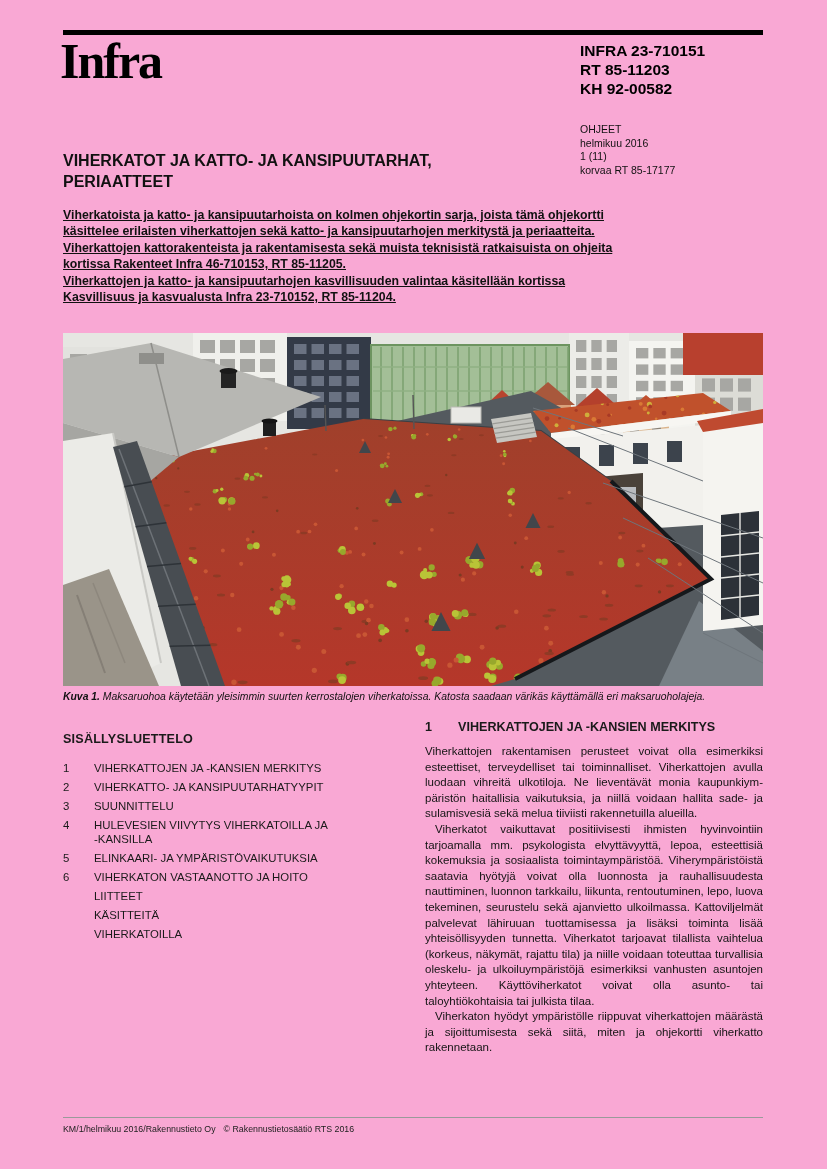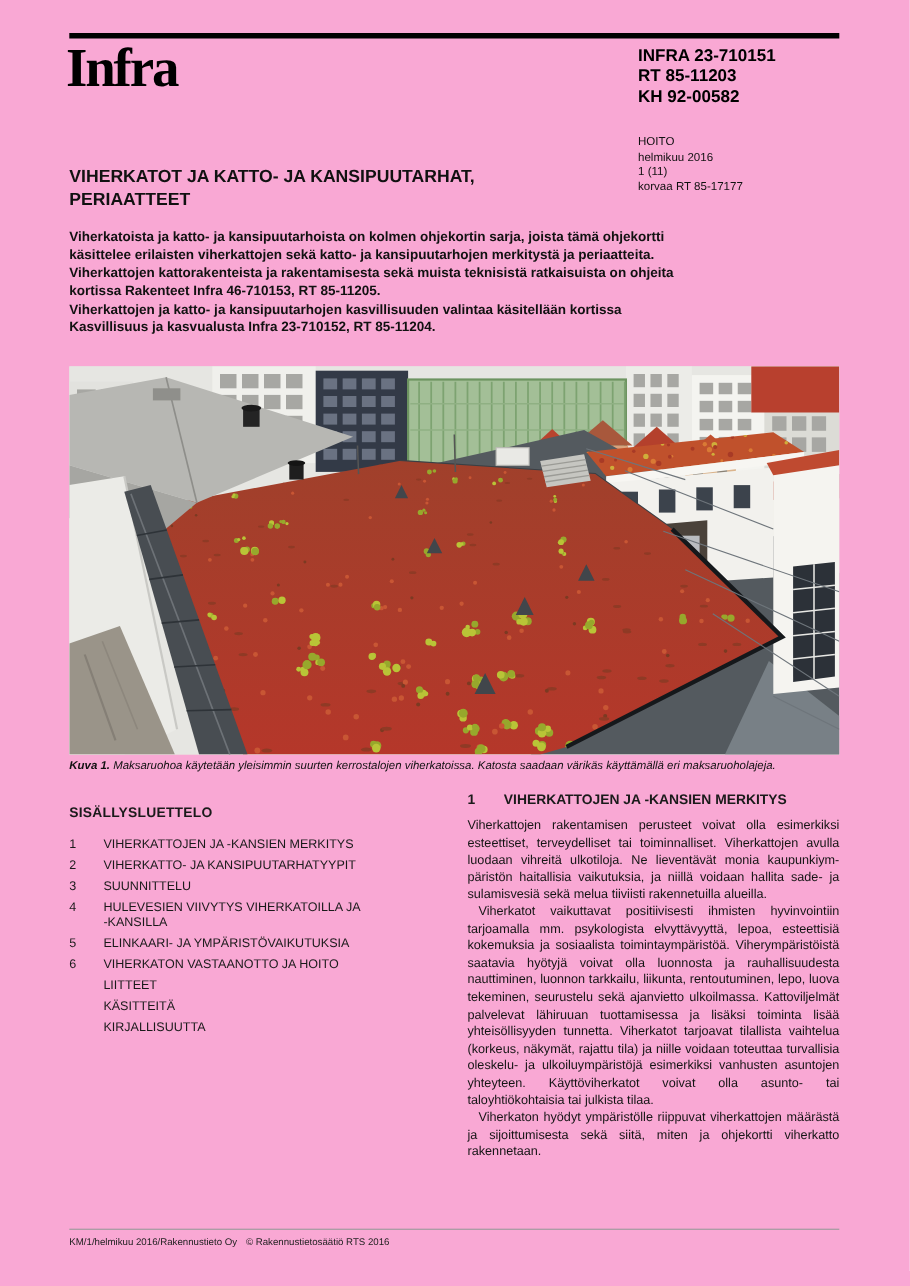--- a/index.html
+++ b/index.html
@@ -13,21 +13,21 @@
     font-family:"Liberation Serif",serif;font-weight:bold;font-size:50px;line-height:1;
     letter-spacing:-2px;color:#000;
   }
   .codes{position:absolute;left:580px;top:41px;font-size:15.5px;font-weight:bold;line-height:19px;color:#000;}
   .meta{position:absolute;left:580px;top:123px;font-size:10.5px;line-height:13.5px;color:#111;}
   .title{
     position:absolute;left:63px;top:150px;width:540px;margin:0;
     font-size:16px;font-weight:bold;line-height:21px;white-space:pre-line;color:#111;
   }
   .intro{position:absolute;left:63px;top:207px;width:566px;font-size:12.3px;font-weight:bold;line-height:16.4px;color:#111;}
-  .intro p{margin:0;}
+  .intro p{margin:0;text-decoration:underline;}
   .figure{position:absolute;left:63px;top:333px;width:700px;height:353px;margin:0;background:#e6e6e2;}
   .figure svg{display:block;width:700px;height:353px;}
   .caption{position:absolute;left:63px;top:690px;width:700px;font-size:10.4px;font-style:italic;line-height:13px;color:#111;}
   .caption .cap-label{font-weight:bold;margin-top:17px;}
   .columns{position:absolute;left:63px;top:720px;width:700px;}
   .toc{position:absolute;left:0;top:0;width:345px;margin-top:12px;}
   .toc h2{margin:0 0 15px 0;font-size:12.6px;font-weight:bold;letter-spacing:.2px;}
   .toc-row{display:flex;font-size:11.4px;line-height:14px;margin-bottom:5px;}
   .toc-num{width:31px;flex:0 0 31px;}
   .toc-label{white-space:pre-line;}
@@ -49,21 +49,21 @@
 
   <div class="logo">Infra</div>
 
   <div class="codes">
     <div>INFRA 23-710151</div>
     <div>RT 85-11203</div>
     <div>KH 92-00582</div>
   </div>
 
   <div class="meta">
-    <div>HOITO</div>
+    <div>OHJEET</div>
     <div>helmikuu 2016</div>
     <div>1 (11)</div>
     <div>korvaa RT 85-17177</div>
   </div>
 
   <h1 class="title">VIHERKATOT JA KATTO- JA KANSIPUUTARHAT,
 PERIAATTEET</h1>
 
   <div class="intro">
     <p>Viherkatoista ja katto- ja kansipuutarhoista on kolmen ohjekortin sarja, joista tämä ohjekortti käsittelee erilaisten viherkattojen sekä katto- ja kansipuutarhojen merkitystä ja periaatteita. Viherkattojen kattorakenteista ja rakentamisesta sekä muista teknisistä ratkaisuista on ohjeita kortissa Rakenteet Infra 46-710153, RT 85-11205.</p>
@@ -717,21 +717,21 @@
       <div class="toc-row">
         <span class="toc-num"></span>
         <span class="toc-label">LIITTEET</span>
       </div>
       <div class="toc-row">
         <span class="toc-num"></span>
         <span class="toc-label">KÄSITTEITÄ</span>
       </div>
       <div class="toc-row">
         <span class="toc-num"></span>
-        <span class="toc-label">KIRJALLISUUTTA</span>
+        <span class="toc-label">VIHERKATOILLA</span>
       </div>
     </div>
 
     <div class="body-col">
       <h2 class="sec-heading">
         <span class="sec-num">1</span>
         <span>VIHERKATTOJEN JA -KANSIEN MERKITYS</span>
       </h2>
       <p>Viherkattojen rakentamisen perusteet voivat olla esimerkiksi esteettiset, terveydelliset tai toiminnalliset. Viherkattojen avulla luodaan vihreitä ulkotiloja. Ne lieventävät monia kaupunkiym­päristön haitallisia vaikutuksia, ja niillä voidaan hallita sade- ja sulamisvesiä sekä melua tiiviisti rakennetuilla alueilla.</p>
       <p class="indent">Viherkatot vaikuttavat positiivisesti ihmisten hyvinvointiin tarjoamalla mm. psykologista elvyttävyyttä, lepoa, esteettisiä kokemuksia ja sosiaalista toimintaympäristöä. Viherympäris­töistä saatavia hyötyjä voivat olla luonnosta ja rauhallisuudesta nauttiminen, luonnon tarkkailu, liikunta, rentoutuminen, lepo, luova tekeminen, seurustelu sekä ajanvietto ulkoilmassa. Katto­viljelmät palvelevat lähiruuan tuottamisessa ja lisäksi toiminta lisää yhteisöllisyyden tunnetta. Viherkatot tarjoavat tilallista vaihtelua (korkeus, näkymät, rajattu tila) ja niille voidaan to­teuttaa turvallisia oleskelu- ja ulkoiluympäristöjä esimerkiksi vanhusten asuntojen yhteyteen. Käyttöviherkatot voivat olla asunto- tai taloyhtiökohtaisia tai julkista tilaa.</p>

